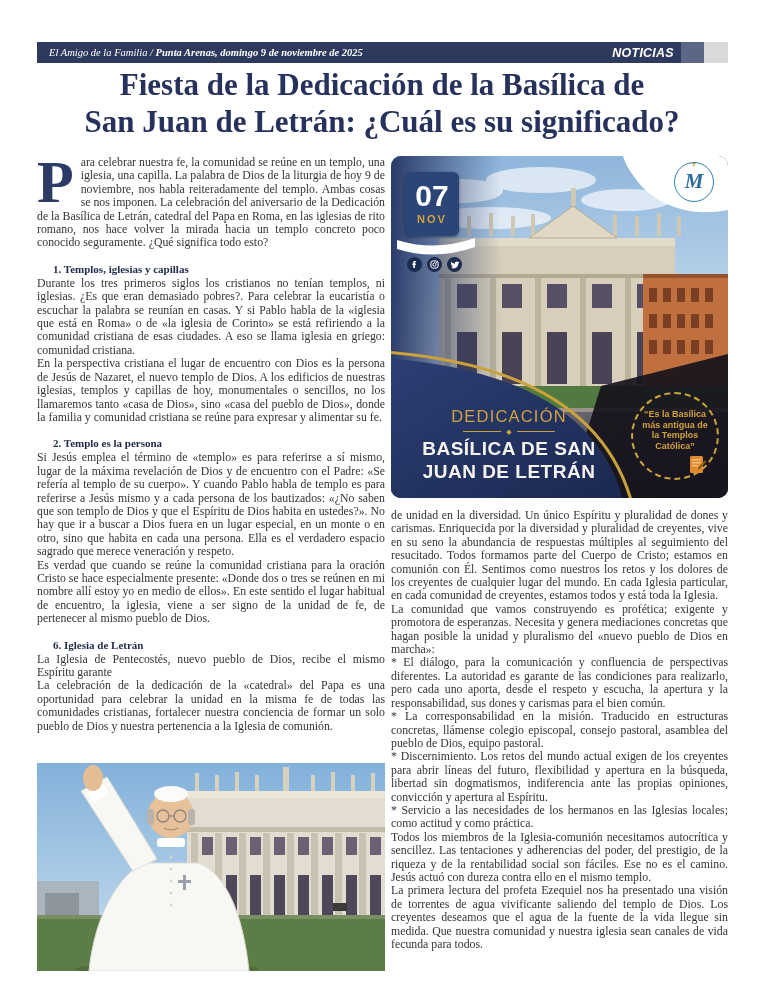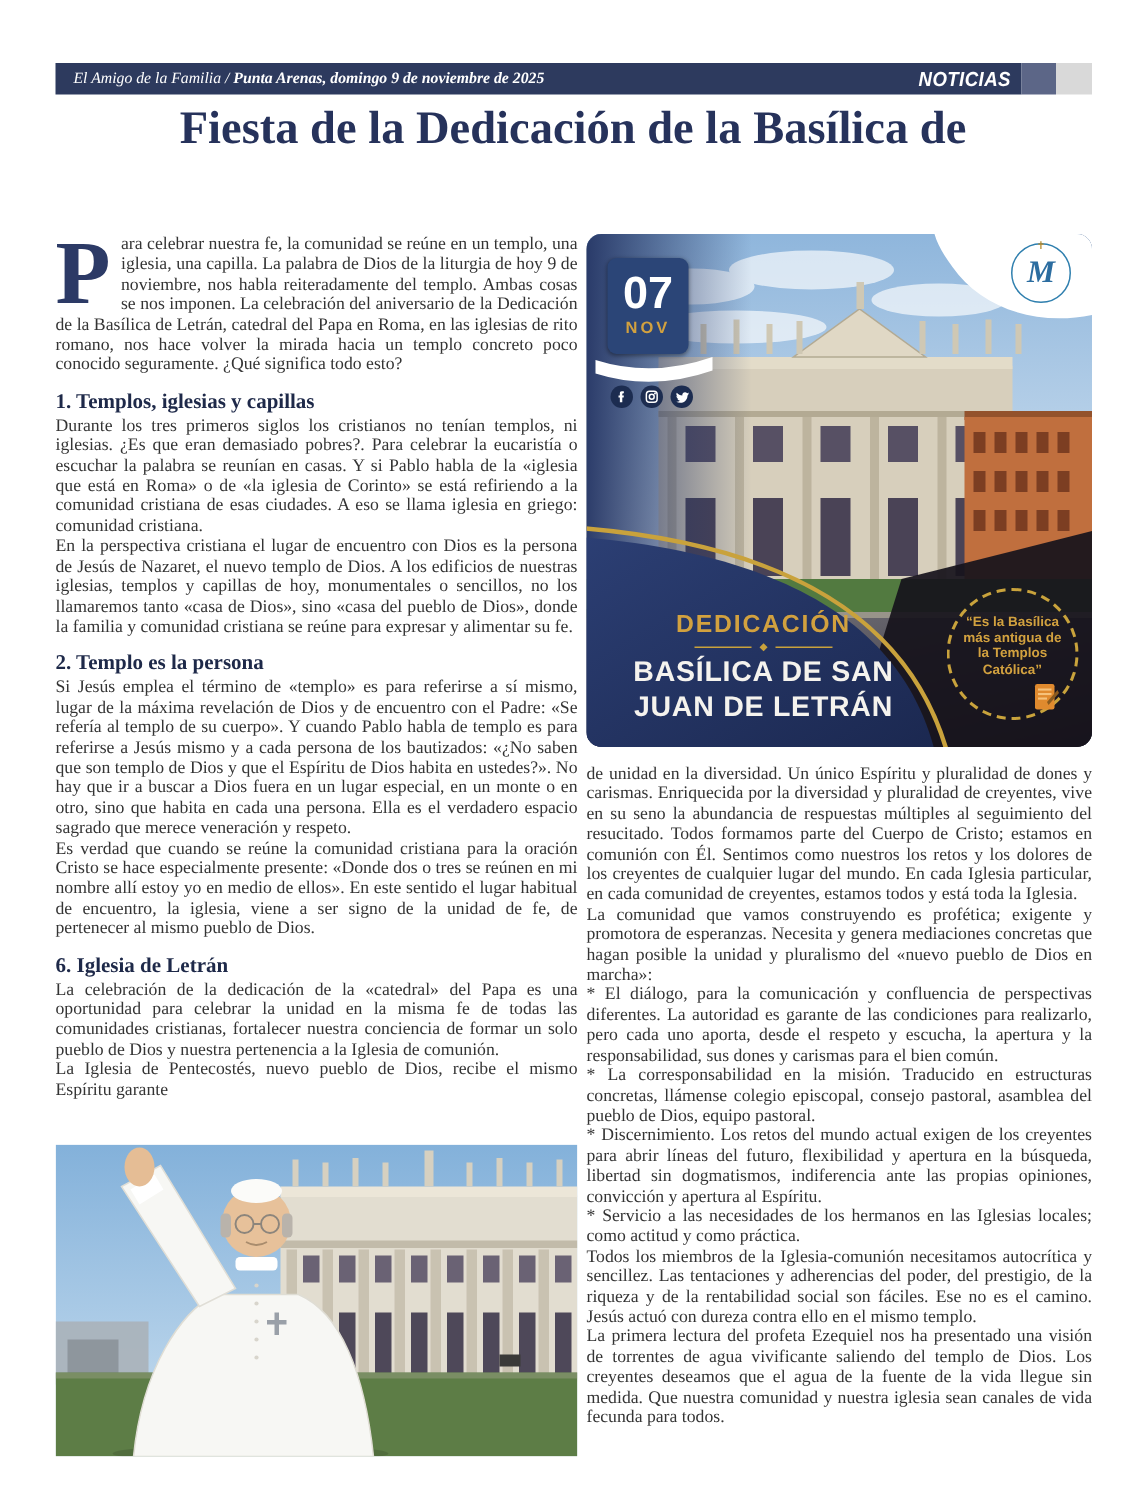--- a/index.html
+++ b/index.html
@@ -15,39 +15,39 @@
         font-size:13.5px;letter-spacing:.3px;transform:scaleX(.92);transform-origin:right center;}
   .mast-slate{position:absolute;left:681px;top:42px;width:23px;height:21px;background:#5c6687;}
   .mast-gray{position:absolute;left:704px;top:42px;width:24px;height:21px;background:#d9d9d9;}
   
   .title{position:absolute;left:0;top:66px;width:764px;text-align:center;color:#26325b;
         font-weight:bold;font-size:31px;line-height:37px;}
   
   .colL{position:absolute;left:37px;top:156px;width:348px;}
   .colR{position:absolute;left:391px;top:156px;width:337px;}
   .body-txt{font-size:11.8px;line-height:13.4px;color:#343434;text-align:justify;margin:0;}
-  .sec-h{font-size:14px;line-height:14px;font-weight:bold;color:#1e2949;margin:12px 0 1px 0;}
+  .sec-h{font-size:11px;line-height:14px;font-weight:bold;color:#1e2949;margin:12px 0 1px 16px;}
   .dropcap{float:left;font-size:60px;line-height:48px;font-weight:bold;color:#2c3a66;
         padding:2px 7px 0 0;}
   .gap11{margin-top:11px;} .gap13{}
   
   .pope-photo{margin-top:30px;width:348px;height:208px;overflow:hidden;position:relative;}
   
   .card{position:relative;width:337px;height:342px;border-radius:10px;overflow:hidden;
         background:#1b2850;font-family:"Liberation Sans",sans-serif;}
   .card svg.bg{position:absolute;left:0;top:0;}
   .date-badge{position:absolute;left:14px;top:16px;width:54px;height:64px;background:#2b4577;
         border-radius:6px;text-align:center;box-shadow:0 1px 3px rgba(0,0,0,.4);}
   .date-day{color:#ffffff;font-weight:bold;font-size:30px;line-height:34px;margin-top:7px;}
   .date-month{color:#d2a13f;font-weight:bold;font-size:11px;letter-spacing:2px;line-height:12px;}
   .socials{position:absolute;left:16px;top:101px;display:flex;gap:5px;}
   .soc{width:15px;height:15px;border-radius:50%;background:#1c2c50;display:flex;
         align-items:center;justify-content:center;}
   .dedic{position:absolute;left:16px;top:250px;width:204px;text-align:center;}
-  .dedic-top{color:#d2a13f;font-weight:bold;font-size:16.5px;letter-spacing:1.2px;line-height:20px;}
+  .dedic-top{color:#d2a13f;font-weight:normal;font-size:16.5px;letter-spacing:1.2px;line-height:20px;}
   .dedic-div{display:flex;align-items:center;justify-content:center;gap:5px;margin:2px 0 3px 0;}
   .dedic-div .ln{width:38px;height:1.5px;background:#c9a23c;}
   .dedic-div .dm{color:#c9a23c;font-size:7px;line-height:7px;}
   .dedic-main{color:#f5f3ee;font-weight:bold;font-size:19px;line-height:22.5px;letter-spacing:.5px;}
   .sticker{position:absolute;left:240px;top:236px;width:88px;height:88px;border:2px dashed #c9a33c;
         border-radius:50%;box-sizing:border-box;text-align:center;}
   .sticker-txt{color:#d2a13f;font-weight:bold;font-size:9px;line-height:10.5px;padding:15px 8px 0 8px;}
   .note-icon{position:absolute;left:298px;top:298px;width:17px;height:21px;}
   .logo{position:absolute;left:283px;top:6px;width:40px;height:40px;border-radius:50%;
         background:#ffffff;border:1.5px solid #2f7fae;box-sizing:border-box;text-align:center;}
@@ -62,36 +62,37 @@
 
   <div class="mast">
     <div class="mast-text"><span>El Amigo de la Familia / </span><b>Punta Arenas, domingo 9 de noviembre de 2025</b></div>
     <div class="noticias">NOTICIAS</div>
   </div>
   <div class="mast-slate"></div>
   <div class="mast-gray"></div>
 
   <div class="title">
     <div>Fiesta de la Dedicación de la Basílica de</div>
+    <div>San Juan de Letrán: ¿Cuál es su significado?</div>
   </div>
 
   <div class="colL">
     <p class="body-txt"><span class="dropcap">P</span><span>ara celebrar nuestra fe, la comunidad se reúne en un templo, una iglesia, una capilla. La palabra de Dios de la liturgia de hoy 9 de noviembre, nos habla reiteradamente del templo. Ambas cosas se nos imponen. La celebración del aniversario de la Dedicación de la Basílica de Letrán, catedral del Papa en Roma, en las iglesias de rito romano, nos hace volver la mirada hacia un templo concreto poco conocido seguramente. ¿Qué significa todo esto?</span></p>
 
     <div class="sec-h">1. Templos, iglesias y capillas</div>
     <p class="body-txt">Durante los tres primeros siglos los cristianos no tenían templos, ni iglesias. ¿Es que eran demasiado pobres?. Para celebrar la eucaristía o escuchar la palabra se reunían en casas. Y si Pablo habla de la «iglesia que está en Roma» o de «la iglesia de Corinto» se está refiriendo a la comunidad cristiana de esas ciudades. A eso se llama iglesia en griego: comunidad cristiana.</p>
     <p class="body-txt">En la perspectiva cristiana el lugar de encuentro con Dios es la persona de Jesús de Nazaret, el nuevo templo de Dios. A los edificios de nuestras iglesias, templos y capillas de hoy, monumentales o sencillos, no los llamaremos tanto «casa de Dios», sino «casa del pueblo de Dios», donde la familia y comunidad cristiana se reúne para expresar y alimentar su fe.</p>
 
     <div class="sec-h">2. Templo es la persona</div>
     <p class="body-txt">Si Jesús emplea el término de «templo» es para referirse a sí mismo, lugar de la máxima revelación de Dios y de encuentro con el Padre: «Se refería al templo de su cuerpo». Y cuando Pablo habla de templo es para referirse a Jesús mismo y a cada persona de los bautizados: «¿No saben que son templo de Dios y que el Espíritu de Dios habita en ustedes?». No hay que ir a buscar a Dios fuera en un lugar especial, en un monte o en otro, sino que habita en cada una persona. Ella es el verdadero espacio sagrado que merece veneración y respeto.</p>
     <p class="body-txt">Es verdad que cuando se reúne la comunidad cristiana para la oración Cristo se hace especialmente presente: «Donde dos o tres se reúnen en mi nombre allí estoy yo en medio de ellos». En este sentido el lugar habitual de encuentro, la iglesia, viene a ser signo de la unidad de fe, de pertenecer al mismo pueblo de Dios.</p>
 
     <div class="sec-h">6. Iglesia de Letrán</div>
+    <p class="body-txt">La Iglesia de Pentecostés, nuevo pueblo de Dios, recibe el mismo Espíritu garante</p>
     <p class="body-txt">La celebración de la dedicación de la «catedral» del Papa es una oportunidad para celebrar la unidad en la misma fe de todas las comunidades cristianas, fortalecer nuestra conciencia de formar un solo pueblo de Dios y nuestra pertenencia a la Iglesia de comunión.</p>
-    <p class="body-txt">La Iglesia de Pentecostés, nuevo pueblo de Dios, recibe el mismo Espíritu garante</p>
 
     <div class="pope-photo">
       <svg width="348" height="208" viewBox="0 0 348 208">
         <defs>
           <linearGradient id="sky2" x1="0" y1="0" x2="0" y2="1">
             <stop offset="0" stop-color="#83b1da"></stop>
               <stop offset="1" stop-color="#cadff0"></stop>
           </linearGradient>
         </defs>
         <rect x="0" y="0" width="348" height="208" fill="url(#sky2)"></rect>

